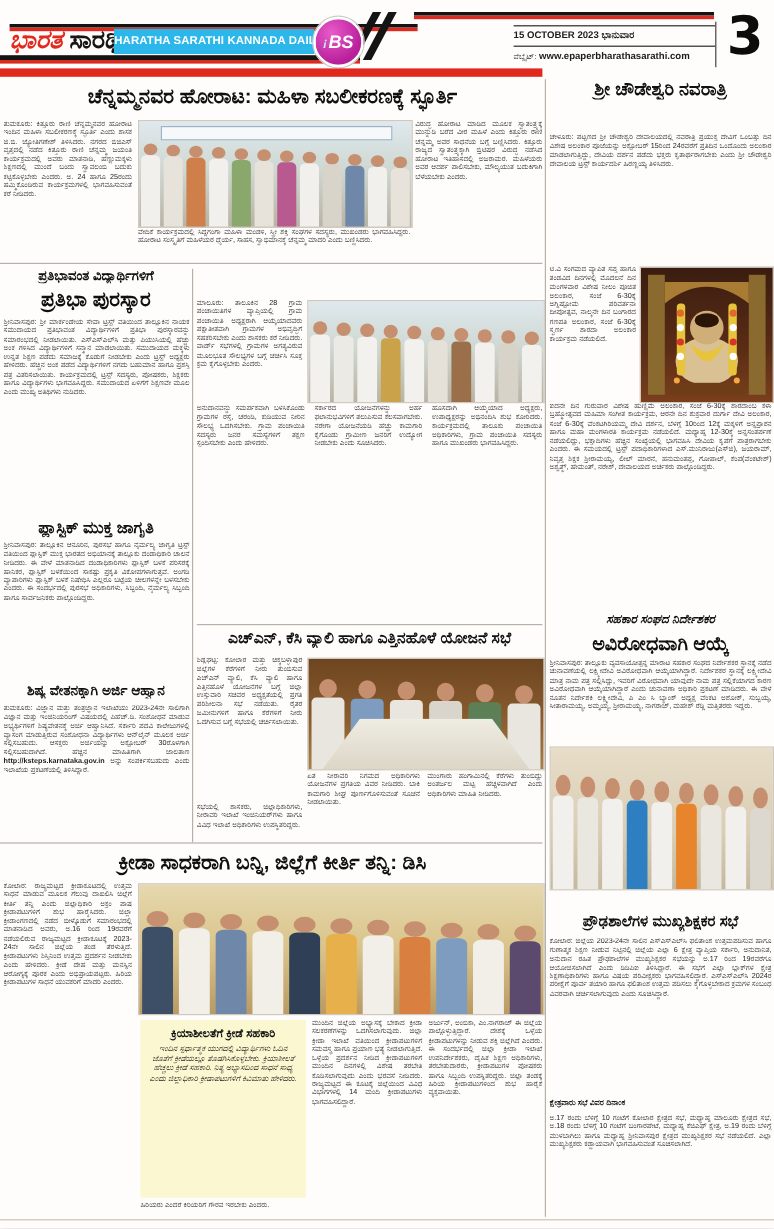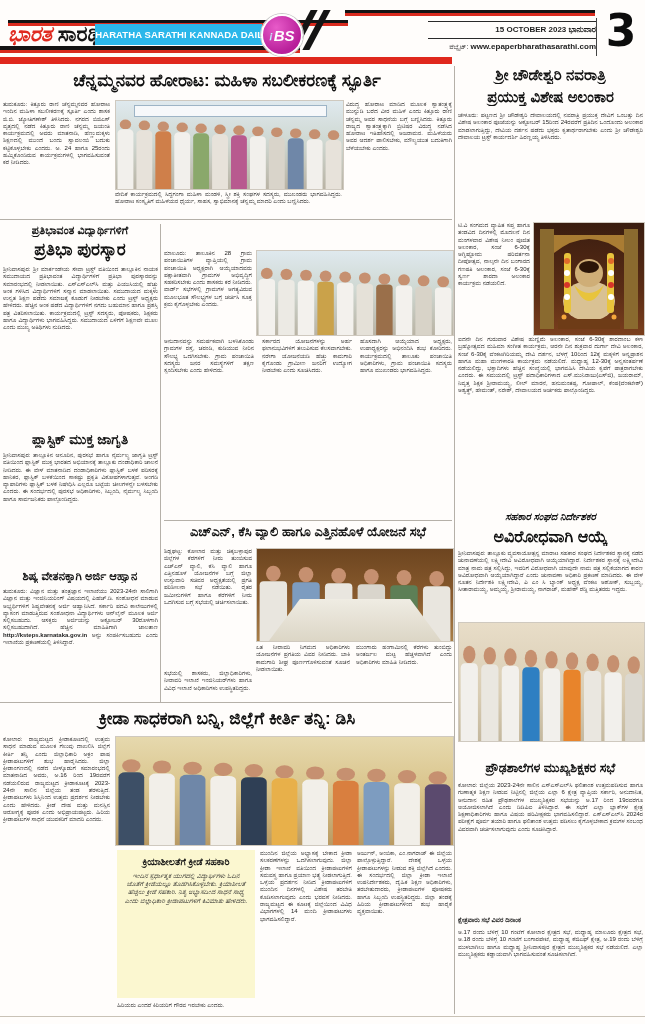--- a/index.html
+++ b/index.html
@@ -15,21 +15,21 @@
   .logo-kn .r{color:#e02b20;font-style:italic;}
   .logo-kn .b{color:#161616;}
   .banner{position:absolute;left:95px;top:24px;width:167px;height:21px;background:#2bb7ea;
           color:#fff;font-weight:700;font-size:9.5px;display:flex;align-items:center;justify-content:center;
           letter-spacing:.1px;white-space:nowrap;overflow:hidden;}
   .badge{position:absolute;left:261px;top:14px;width:38px;height:38px;border-radius:50%;
          background:radial-gradient(circle at 35% 30%,#e85bc9,#b81f9a 70%);
          color:#fff;font-weight:900;font-size:15px;display:flex;align-items:center;justify-content:center;
          border:2px solid #fff;box-shadow:0 0 0 1px #c9c9c9;font-style:italic;}
   .badge span{color:#bff3ff;font-size:10px;margin-right:1px;}
-  .dateblock{position:absolute;left:428px;top:20px;width:168px;text-align:right;color:#1d1d1d;}
+  .dateblock{position:absolute;left:428px;top:20px;width:168px;text-align:left;color:#1d1d1d;}
   .dateblock .rule{height:1px;background:#2a2a2a;margin:1px 0;}
   .dateblock .date{font-size:8px;font-weight:700;padding:2px 0;}
   .dateblock .site{font-size:8px;font-weight:700;padding:2px 0;white-space:nowrap;}
   .dateblock .site .lbl{font-size:6.5px;font-weight:400;}
   .pageno{position:absolute;left:599px;top:4px;width:44px;height:54px;font-size:44px;font-weight:900;
           font-family:"DejaVu Sans",sans-serif;color:#0c0c0c;text-align:center;line-height:54px;}
   .redband{position:absolute;left:0;top:57px;width:452px;height:7px;background:#e0281d;}
   
   .vr{position:absolute;width:1px;background:#b5b0a8;}
   .hrule{position:absolute;height:1px;background:#b5b0a8;}
@@ -230,21 +230,20 @@
     </div>
   <div class="inset" style="left:117px;top:850px;width:138px;height:148px;">
     <div class="t">ಕ್ರಿಯಾಶೀಲತೆಗೆ ಕ್ರೀಡೆ ಸಹಕಾರಿ</div>
     <div class="b">ಇಂದಿನ ಸ್ಪರ್ಧಾತ್ಮಕ ಯುಗದಲ್ಲಿ ವಿದ್ಯಾರ್ಥಿಗಳು ಓದಿನ ಜೊತೆಗೆ ಕ್ರೀಡೆಯಲ್ಲೂ ತೊಡಗಿಸಿಕೊಳ್ಳಬೇಕು. ಕ್ರಿಯಾಶೀಲತೆ ಹೆಚ್ಚಲು ಕ್ರೀಡೆ ಸಹಕಾರಿ. ನಿತ್ಯ ಅಭ್ಯಾಸದಿಂದ ಸಾಧನೆ ಸಾಧ್ಯ ಎಂದು ಜಿಲ್ಲಾಧಿಕಾರಿ ಕ್ರೀಡಾಪಟುಗಳಿಗೆ ಕಿವಿಮಾತು ಹೇಳಿದರು.</div>
   </div>
   <div class="bt" style="left:117px;top:1002px;width:138px;height:12px;">ಹಿರಿಯರು ಎಂದರೆ ಕಿರಿಯರಿಗೆ ಗೌರವ ಇರಬೇಕು ಎಂದರು.</div>
   <div class="bt" style="left:260px;top:850px;width:92px;height:164px;">ಮುಂದಿನ ಜಿಲ್ಲೆಯ ಅಭ್ಯಾಸಕ್ಕೆ ಬೇಕಾದ ಕ್ರೀಡಾ ಸಲಕರಣೆಗಳನ್ನು ಒದಗಿಸಲಾಗುವುದು. ಜಿಲ್ಲಾ ಕ್ರೀಡಾ ಇಲಾಖೆ ವತಿಯಿಂದ ಕ್ರೀಡಾಪಟುಗಳಿಗೆ ಸಮವಸ್ತ್ರ ಹಾಗೂ ಪ್ರಯಾಣ ಭತ್ಯೆ ನೀಡಲಾಗುತ್ತಿದೆ. ಒಳ್ಳೆಯ ಪ್ರದರ್ಶನ ನೀಡಿದ ಕ್ರೀಡಾಪಟುಗಳಿಗೆ ಮುಂದಿನ ದಿನಗಳಲ್ಲಿ ವಿಶೇಷ ತರಬೇತಿ ಕೊಡಿಸಲಾಗುವುದು ಎಂದು ಭರವಸೆ ನೀಡಿದರು. ರಾಜ್ಯಮಟ್ಟದ ಈ ಕೂಟಕ್ಕೆ ಜಿಲ್ಲೆಯಿಂದ ವಿವಿಧ ವಿಭಾಗಗಳಲ್ಲಿ 14 ಮಂದಿ ಕ್ರೀಡಾಪಟುಗಳು ಭಾಗವಹಿಸಲಿದ್ದಾರೆ.</div>
   <div class="bt" style="left:357px;top:850px;width:95px;height:164px;">ಅರ್ಜುನ್, ಅಂಬಿಕಾ, ಎಂ.ನಾಗರಾಜ್ ಈ ಜಿಲ್ಲೆಯ ಪಾಲ್ಗೊಳ್ಳುತ್ತಿದ್ದಾರೆ. ದೇಶಕ್ಕೆ ಒಳ್ಳೆಯ ಕ್ರೀಡಾಪಟುಗಳನ್ನು ನೀಡುವ ಶಕ್ತಿ ಜಿಲ್ಲೆಗಿದೆ ಎಂದರು. ಈ ಸಂದರ್ಭದಲ್ಲಿ ಜಿಲ್ಲಾ ಕ್ರೀಡಾ ಇಲಾಖೆ ಉಪನಿರ್ದೇಶಕರು, ದೈಹಿಕ ಶಿಕ್ಷಣ ಅಧಿಕಾರಿಗಳು, ತರಬೇತುದಾರರು, ಕ್ರೀಡಾಪಟುಗಳ ಪೋಷಕರು ಹಾಗೂ ಸಿಬ್ಬಂದಿ ಉಪಸ್ಥಿತರಿದ್ದರು. ಜಿಲ್ಲಾ ತಂಡಕ್ಕೆ ಹಿರಿಯ ಕ್ರೀಡಾಪಟುಗಳಿಂದ ಶುಭ ಹಾರೈಕೆ ವ್ಯಕ್ತವಾಯಿತು.</div>
 
   <div class="hl" style="left:458px;top:66px;width:185px;font-size:15px;">ಶ್ರೀ ಚೌಡೇಶ್ವರಿ ನವರಾತ್ರಿ</div>
-  <div class="hl" style="left:458px;top:88px;width:185px;font-size:15px;">ಪ್ರಯುಕ್ತ ವಿಶೇಷ ಅಲಂಕಾರ</div>
   <div class="bt" style="left:458px;top:112px;width:185px;height:108px;">ಚೇಳೂರು: ಪಟ್ಟಣದ ಶ್ರೀ ಚೌಡೇಶ್ವರಿ ದೇವಾಲಯದಲ್ಲಿ ನವರಾತ್ರಿ ಪ್ರಯುಕ್ತ ದೇವಿಗೆ ಒಂಬತ್ತು ದಿನ ವಿಶೇಷ ಅಲಂಕಾರ ಪೂಜೆಯನ್ನು ಅಕ್ಟೋಬರ್ 15ರಿಂದ 24ರವರೆಗೆ ಪ್ರತಿದಿನ ಒಂದೊಂದು ಅಲಂಕಾರ ಮಾಡಲಾಗುತ್ತಿದ್ದು, ದೇವಿಯ ದರ್ಶನ ಪಡೆದು ಭಕ್ತರು ಕೃತಾರ್ಥರಾಗಬೇಕು ಎಂದು ಶ್ರೀ ಚೌಡೇಶ್ವರಿ ದೇವಾಲಯ ಟ್ರಸ್ಟ್ ಕಾರ್ಯದರ್ಶಿ ಹಿರಣ್ಣಯ್ಯ ತಿಳಿಸಿದರು.</div>
   <div class="bt" style="left:458px;top:222px;width:72px;height:112px;">ಟಿ.ವಿ ಸಂಗಮದ ವ್ಯಾಪಿತ ಸಪ್ತ ಹಾಗೂ ತಂಡವಿದ ದಿನಗಳಲ್ಲಿ ಮೊದಲನೆ ದಿನ ಮಂಗಳವಾರ ವಿಶೇಷ ನೀಲಂ ಪೂಜಿತ ಅಲಂಕಾರ, ಸಂಜೆ 6-30ಕ್ಕೆ ಅಗ್ನಿಷ್ಟೋಮ ಪರಿವರ್ತನಾ ದೀಪೋತ್ಸವ, ನಾಲ್ಕನೇ ದಿನ ಬಂಗಾರದ ಗಣಪತಿ ಅಲಂಕಾರ, ಸಂಜೆ 6-30ಕ್ಕೆ ಸ್ವರ್ಣ ಶಾರದಾ ಅಲಂಕಾರ ಕಾರ್ಯಕ್ರಮ ನಡೆಯಲಿದೆ.</div>
 
   <div class="photo" style="left:533px;top:222px;width:110px;height:112px;background:linear-gradient(#3a1d10,#5a2c15 60%,#7a3f1d);">
     <svg viewBox="0 0 110 112" width="100%" height="100%" preserveAspectRatio="none">
       <rect x="6" y="6" width="14" height="100" fill="#8a6a2f"></rect>
       <rect x="90" y="6" width="14" height="100" fill="#8a6a2f"></rect>
       <path d="M20 30 Q55 2 90 30 L90 12 L20 12 Z" fill="#a97c33"></path>
       <ellipse cx="55" cy="78" rx="26" ry="20" fill="#d9c193"></ellipse>
       <ellipse cx="55" cy="50" rx="14" ry="14" fill="#cfae77"></ellipse>

